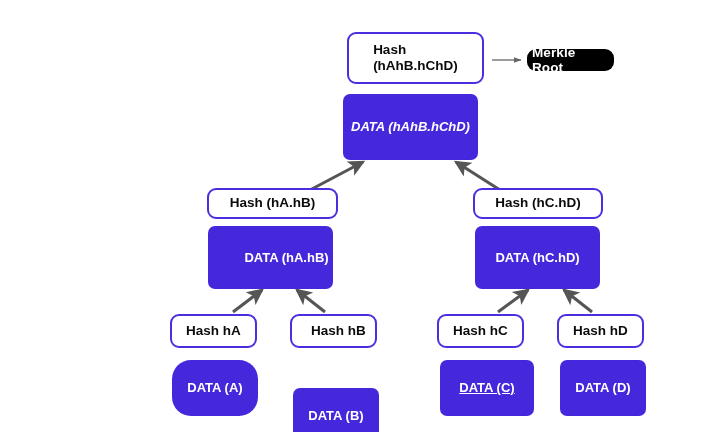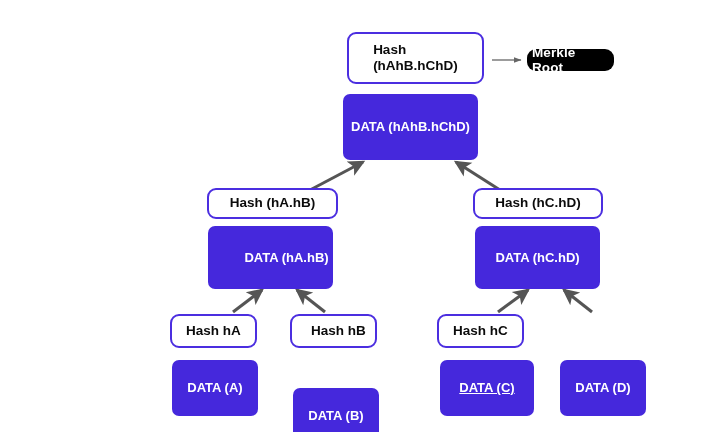--- a/index.html
+++ b/index.html
@@ -97,21 +97,21 @@
     <line x1="592" y1="312" x2="564" y2="290" stroke="#555555" stroke-width="3.1" marker-end="url(#ah)"></line>
   </svg>
 
   <div class="node hash-box two-line" style="left:347px; top:32px; width:137px; height:52px;">
     <div>
       <span>Hash</span>
       <span>(hAhB.hChD)</span>
     </div>
   </div>
 
-  <div class="node data-box" style="left:343px; top:94px; width:135px; height:66px;">
+  <div class="node data-box" style="left:343px; top:94px; width:135px; height:66px;font-style:italic;">
     <span>DATA (hAhB.hChD)</span>
   </div>
 
   <div class="root-label" style="left:527px; top:49px; width:87px; height:22px;">
     <span>Merkle Root</span>
   </div>
 
   <div class="node hash-box" style="left:207px; top:188px; width:131px; height:31px;">
     <span>Hash (hA.hB)</span>
   </div>
@@ -133,22 +133,25 @@
   </div>
 
   <div class="node hash-box" style="left:290px; top:314px; width:87px; height:34px;padding-left:10px;">
     <span>Hash hB</span>
   </div>
 
   <div class="node hash-box" style="left:437px; top:314px; width:87px; height:34px;">
     <span>Hash hC</span>
   </div>
 
+  <div class="node hash-box" style="left:557px; top:314px; width:87px; height:34px;">
+    <span>Hash hD</span>
+  </div>
 
-  <div class="node data-box" style="left:172px; top:360px; width:86px; height:56px;">
+  <div class="node data-box" style="left:172px; top:360px; width:86px; height:56px;border-radius:19px;">
     <span>DATA (A)</span>
   </div>
 
   <div class="node data-box" style="left:293px; top:360px; width:86px; height:56px;margin-top:28px;">
     <span>DATA (B)</span>
   </div>
 
   <div class="node data-box" style="left:440px; top:360px; width:94px; height:56px;text-decoration:underline;">
     <span>DATA (C)</span>
   </div>

